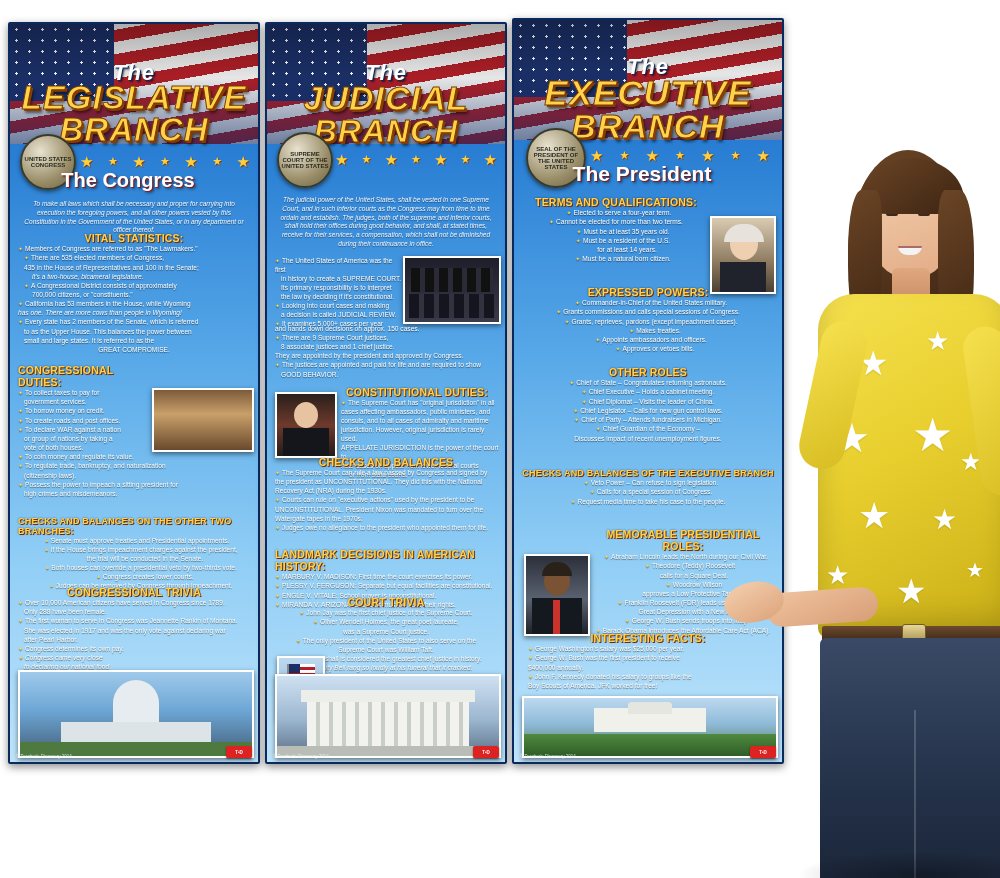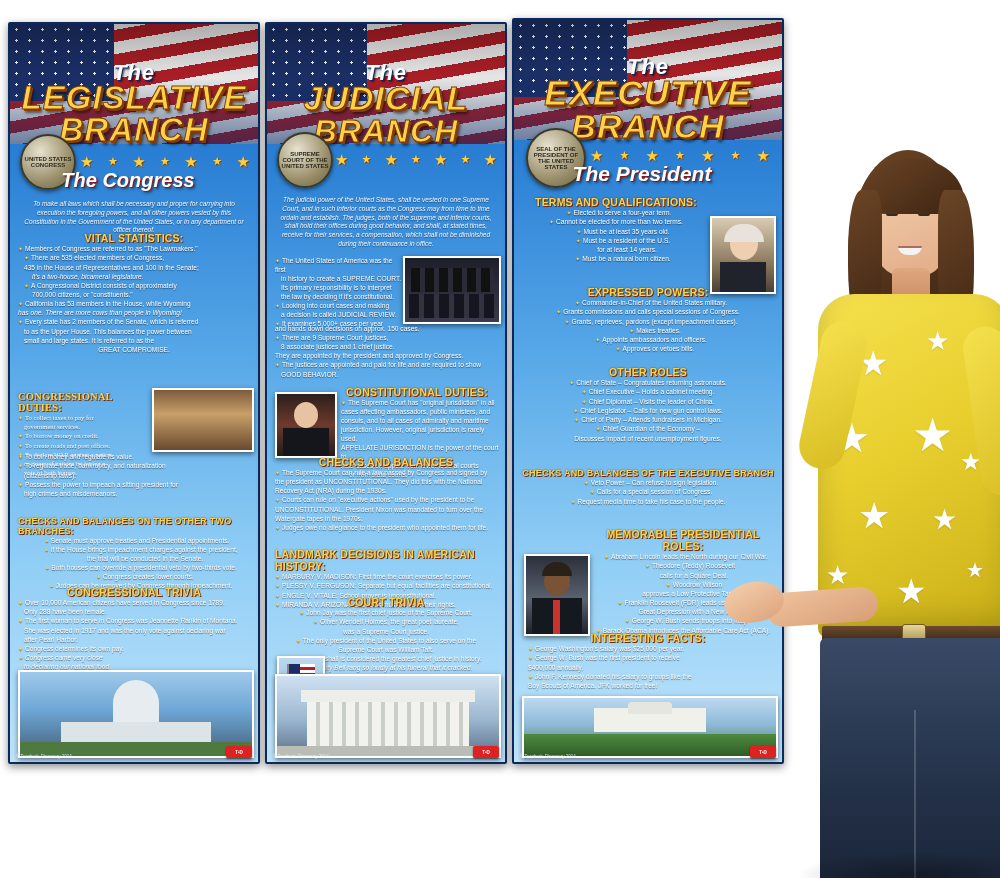--- a/index.html
+++ b/index.html
@@ -25,21 +25,21 @@
 
   .title-the{position:absolute;left:0;right:0;text-align:center;
      font-size:22px;font-style:italic;font-weight:bold;color:#fff;
      text-shadow:1px 1px 0 #0b2a5e,2px 2px 2px rgba(0,0,0,.6);letter-spacing:1px;}
   .title-main{position:absolute;left:0;right:0;text-align:center;
      font-weight:bold;font-style:italic;color:#ffd24a;
      -webkit-text-stroke:1px #7a3b00;
      text-shadow:2px 2px 0 #8a3c00,3px 4px 3px rgba(0,0,0,.55);
      line-height:.95;letter-spacing:1px;}
   .title-sub{position:absolute;left:0;right:12px;text-align:center;
-     font-weight:bold;font-style:italic;color:#ffffff;
+     font-weight:bold;color:#ffffff;
      text-shadow:1px 1px 0 #8a1a1a,2px 2px 3px rgba(0,0,0,.55);}
   .seal{position:absolute;border-radius:50%;
      background:radial-gradient(circle at 35% 30%,#e8e2cf,#9b8f6a 60%,#6b6242);
      border:2px solid #3a3a2a;box-shadow:0 2px 4px rgba(0,0,0,.5);
      display:flex;align-items:center;justify-content:center;
      font-size:6px;color:#2b2b20;text-align:center;font-weight:bold;}
   .starrow{position:absolute;display:flex;justify-content:space-between;align-items:center;}
   .star{color:#ffcf3f;text-shadow:1px 1px 0 #8a3c00;font-size:15px;line-height:1;}
   .star.sm{font-size:11px;}
 
@@ -140,21 +140,21 @@
         <li class="it">has one. There are more cows than people in Wyoming!</li>
         <li class="bul">Every state has 2 members of the Senate, which is referred</li>
         <li class="i1">to as the Upper House. This balances the power between</li>
         <li class="i1">small and large states. It is referred to as the</li>
         <li class="ctr">GREAT COMPROMISE.</li>
       </ul>
     </div>
 
     <div class="photo ph-chamber" style="left:142px;top:364px;width:98px;height:60px;"></div>
 
-    <div class="sect" style="top:367px;left:8px;width:136px;font-family:Liberation Serif, serif;">
+    <div class="sect" style="top:340px;left:8px;width:136px;">
       <h3 style="text-align:left">CONGRESSIONAL DUTIES:</h3>
       <ul>
         <li class="bul">To collect taxes to pay for</li>
         <li class="i1">government services.</li>
         <li class="bul">To borrow money on credit.</li>
         <li class="bul">To create roads and post offices.</li>
         <li class="bul">To declare WAR against a nation</li>
         <li class="i1">or group of nations by taking a</li>
         <li class="i1">vote of both houses.</li>
       </ul>

